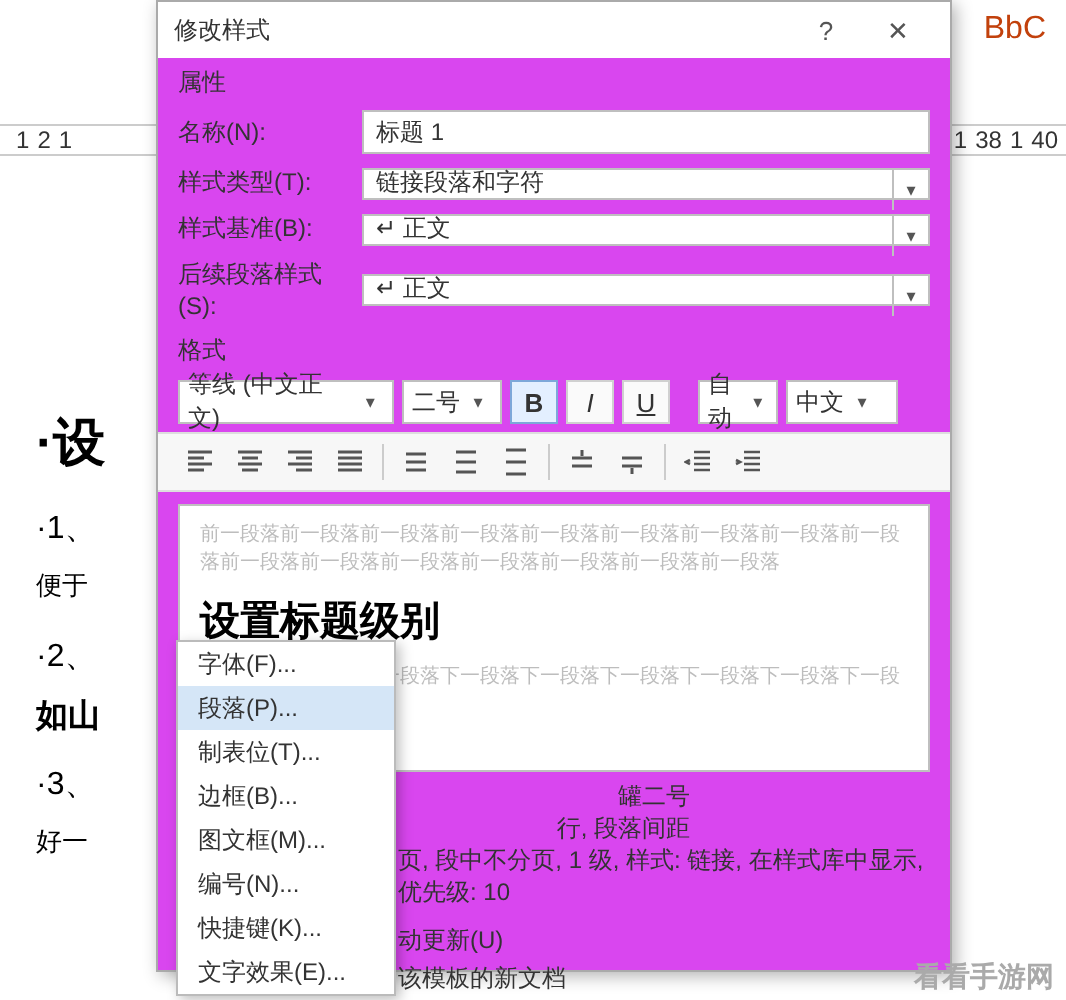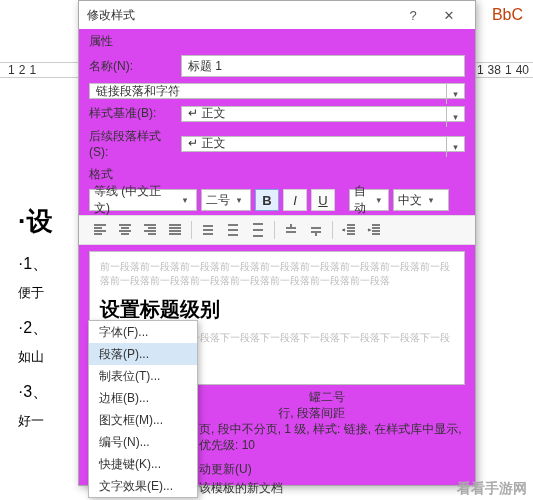--- a/index.html
+++ b/index.html
@@ -55,39 +55,40 @@
     <span>1</span>
     <span>38</span>
     <span>1</span>
     <span>40</span>
   </div>
   <div style="position:absolute;right:10px;top:6px;font-size:16px;color:#c2410c">BbC</div>
   <div class="hidden-text" style="top:204px;left:18px;font-size:26px">·设</div>
   <div class="hidden-text" style="top:254px;left:18px;font-size:16px;font-weight:normal">·1、</div>
   <div class="hidden-text" style="top:284px;left:18px;font-size:13px;font-weight:normal">便于</div>
   <div class="hidden-text" style="top:318px;left:18px;font-size:16px;font-weight:normal">·2、</div>
-  <div class="hidden-text" style="top:348px;left:18px;font-size:13px;font-weight:normal">如山</div>
+  <div class="hidden-text" style="top:348px;left:18px;font-size:16px;font-weight:bold">如山</div>
   <div class="hidden-text" style="top:382px;left:18px;font-size:16px;font-weight:normal">·3、</div>
   <div class="hidden-text" style="top:412px;left:18px;font-size:13px;font-weight:normal">好一</div>
 </div>
 
 <div class="dialog">
   <div class="titlebar">
     <div class="title">修改样式</div>
     <div class="wbtn">?</div>
     <div class="wbtn">✕</div>
   </div>
 
   <div class="sect">属性</div>
 
   <div class="row">
     <div class="lbl">名称(N):</div>
     <input class="txtin" value="标题 1" style="">
   </div>
   <div class="row">
+    <div class="lbl">样式类型(T):</div>
     <div class="sel">
         <span>链接段落和字符</span>
         <div class="dd">▾</div>
       </div>
   </div>
   <div class="row">
     <div class="lbl">样式基准(B):</div>
     <div class="sel">
         <span>↵ 正文</span>
         <div class="dd">▾</div>

